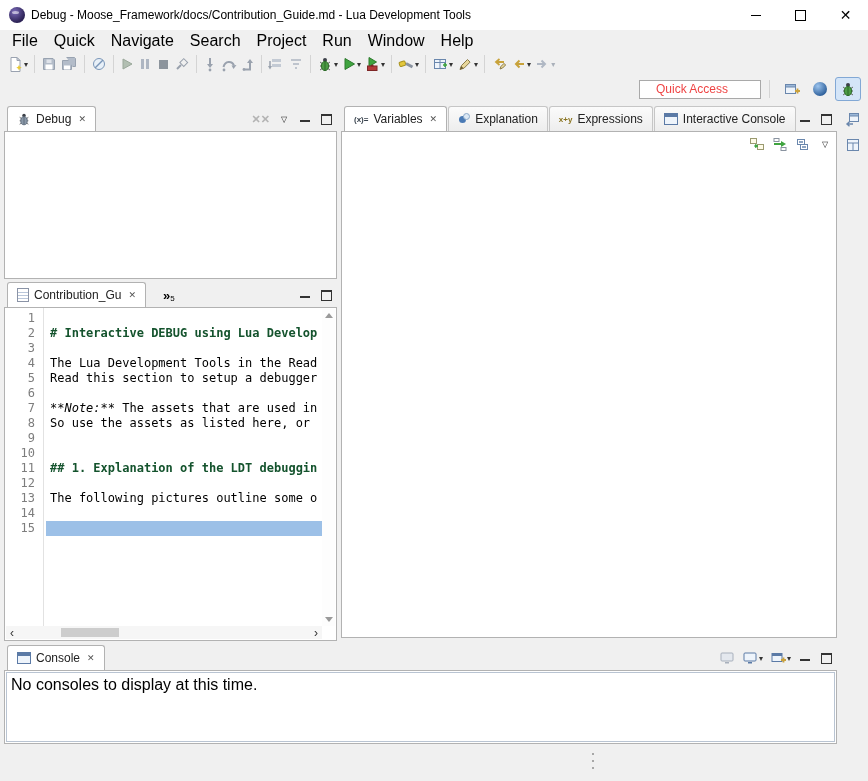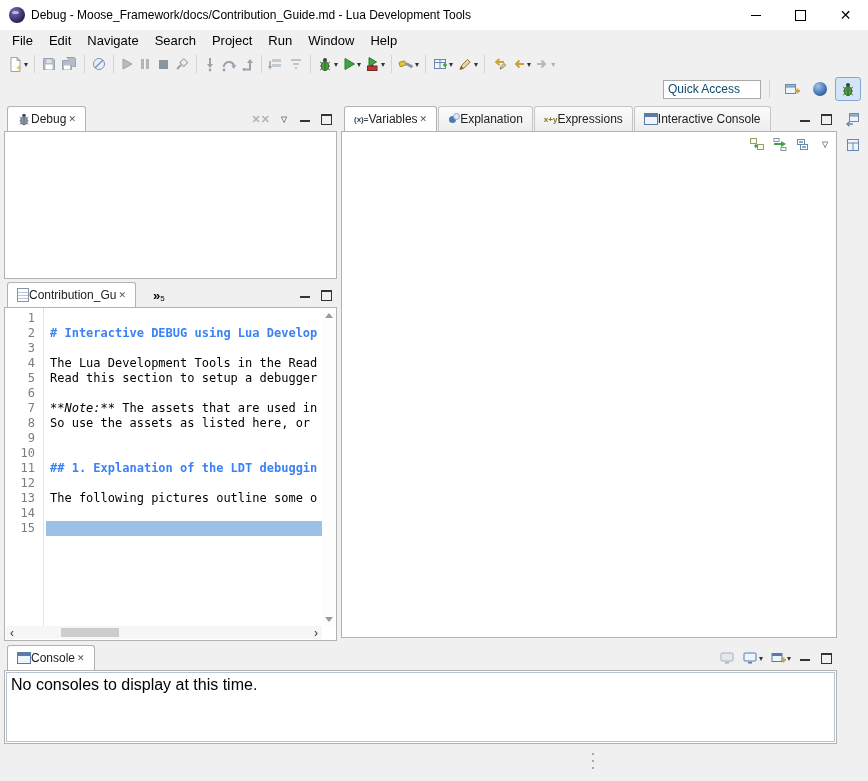--- a/index.html
+++ b/index.html
@@ -14,37 +14,37 @@
     background:radial-gradient(circle at 35% 30%,#7a6ab8,#2c2255 70%);flex:none;position:relative;}
   .app-icon::after{content:"";position:absolute;left:3px;top:4px;width:7px;height:3px;border-radius:50%;background:rgba(255,255,255,.55);}
   .title-text{font-size:12px;color:#000;white-space:nowrap;}
   .win-controls{margin-left:auto;display:flex;height:30px;}
   .win-btn{width:45px;height:30px;display:flex;align-items:center;justify-content:center;}
   .glyph-min{width:10px;height:1px;background:#000;display:block;}
   .glyph-max{width:9px;height:9px;border:1px solid #000;display:block;}
   .glyph-close{font-size:14px;line-height:14px;}
   
   .menubar{position:absolute;left:0;top:30px;right:0;height:21px;display:flex;align-items:center;padding-left:4px;}
-  .menu-item{padding:0 8px;font-size:13px;}
+  .menu-item{padding:0 8px;font-size:16px;}
   
   .toolbar{position:absolute;left:0;top:51px;right:0;height:26px;display:flex;align-items:center;padding-left:5px;}
   .tbtn{height:22px;display:inline-flex;align-items:center;justify-content:center;padding:0 2px;border-radius:2px;}
   .dd{font-size:8px;color:#333;margin-left:1px;}
   .dd.dis{color:#aab0ba;}
   .tsep{width:1px;height:18px;background:#d4d4d4;margin:0 4px;flex:none;}
   .toolbar2{position:absolute;left:0;top:77px;right:0;height:24px;display:flex;align-items:center;}
   .quick-access{margin-left:auto;width:88px;height:17px;border:1px solid #a9a9a9;background:#fff;
-    display:flex;align-items:center;padding:0 4px;font-size:12px;color:#0c4a6e;}
+    display:flex;align-items:center;padding:0 16px;font-size:12px;color:#ef4444;}
   .persp-btn{width:24px;height:22px;display:flex;align-items:center;justify-content:center;border-radius:3px;border:1px solid transparent;margin:0 1px;}
   .persp-btn.active{background:#d4e5f8;border-color:#82a8d5;}
   .sphere{width:14px;height:14px;border-radius:50%;background:radial-gradient(circle at 35% 30%,#9cc4ee,#2d5f9a 75%);}
   
   .view{position:absolute;}
   .tabs{position:absolute;left:0;right:0;top:0;height:25px;display:flex;align-items:flex-end;padding-left:3px;}
-  .tab{display:inline-flex;align-items:center;height:24px;padding:0 9px;font-size:12px;color:#222;
+  .tab{display:inline-flex;align-items:center;gap:5px;height:24px;padding:0 9px;font-size:12px;color:#222;
     border:1px solid #c6c6c6;border-bottom:none;border-radius:3px 3px 0 0;background:linear-gradient(#fbfbfb,#ededed);margin-right:1px;}
   .tab.active{background:#fff;border-color:#b2b2b2;position:relative;z-index:2;}
   .tab-close{font-size:9px;color:#555;margin-left:2px;}
   .view-content{position:absolute;left:0;right:0;top:25px;bottom:0;background:#fff;border:1px solid #b2b2b2;box-sizing:border-box;}
   .view-toolbar{position:absolute;right:4px;top:5px;display:flex;align-items:center;gap:7px;z-index:3;}
   .vbtn{display:flex;align-items:center;justify-content:center;min-width:14px;height:16px;}
   .ico-min{width:10px;height:3px;border-bottom:2px solid #333;display:block;}
   .ico-max{width:9px;height:8px;border:1px solid #333;border-top-width:2px;display:block;}
   .ico-menu{font-size:8px;color:#222;}
   .gray-x{color:#b4b4b4;font-weight:bold;font-size:11px;}
@@ -59,21 +59,21 @@
   .ico-file{width:10px;height:12px;border:1px solid #8a93a6;background:
     linear-gradient(#fff 0 3px,#b9c6da 3px 4px,#fff 4px 6px,#b9c6da 6px 7px,#fff 7px 9px,#b9c6da 9px 10px,#fff 10px);display:inline-block;}
   
   .editor-body{position:absolute;left:0;right:0;top:25px;bottom:0;background:#fff;border:1px solid #b2b2b2;box-sizing:border-box;}
   .elines{position:absolute;left:0;top:3px;right:14px;bottom:14px;overflow:hidden;
     font-family:"DejaVu Sans Mono",monospace;font-size:12px;}
   .gutter-line{position:absolute;left:38px;top:0;bottom:14px;width:1px;background:#e2e2e2;}
   .eline{display:flex;height:15px;line-height:15px;}
   .lnum{width:30px;text-align:right;padding-right:11px;color:#7d7d7d;flex:none;}
   .ltext{flex:1;white-space:pre;padding-left:4px;min-width:0;}
-  .seg-h{color:#3b82f6;font-weight:bold;}
+  .seg-h{color:#14532d;font-weight:bold;}
   .seg-em{font-style:italic;text-align:center;}
   .seg-p{color:#000;}
   .eline.selected .ltext{background:#9cc0e7;}
   .vscroll{position:absolute;right:1px;top:1px;width:13px;bottom:14px;background:#fdfdfd;}
   .tri{width:0;height:0;position:absolute;left:3px;}
   .tri-up{border-left:4px solid transparent;border-right:4px solid transparent;border-bottom:5px solid #9a9a9a;top:4px;}
   .tri-down{border-left:4px solid transparent;border-right:4px solid transparent;border-top:5px solid #9a9a9a;bottom:4px;}
   .hscroll{position:absolute;left:1px;right:14px;bottom:1px;height:13px;background:#f6f6f6;}
   .harrow{position:absolute;top:0;width:12px;height:13px;display:flex;align-items:center;justify-content:center;font-size:12px;color:#333;}
   .hthumb{position:absolute;left:55px;width:58px;top:2px;bottom:2px;background:#cdcdcd;}
@@ -103,21 +103,21 @@
       </span>
     <span class="win-btn">
         <span class="glyph-close">✕</span>
       </span>
   </div>
 </div>
 
 <div class="menubar">
 
 <span class="menu-item">File</span>
-    <span class="menu-item">Edit</span>
+    <span class="menu-item">Quick</span>
     <span class="menu-item">Navigate</span>
     <span class="menu-item">Search</span>
     <span class="menu-item">Project</span>
     <span class="menu-item">Run</span>
     <span class="menu-item">Window</span>
     <span class="menu-item">Help</span>
   </div>
 
 <div class="toolbar">
   <span class="tbtn">

